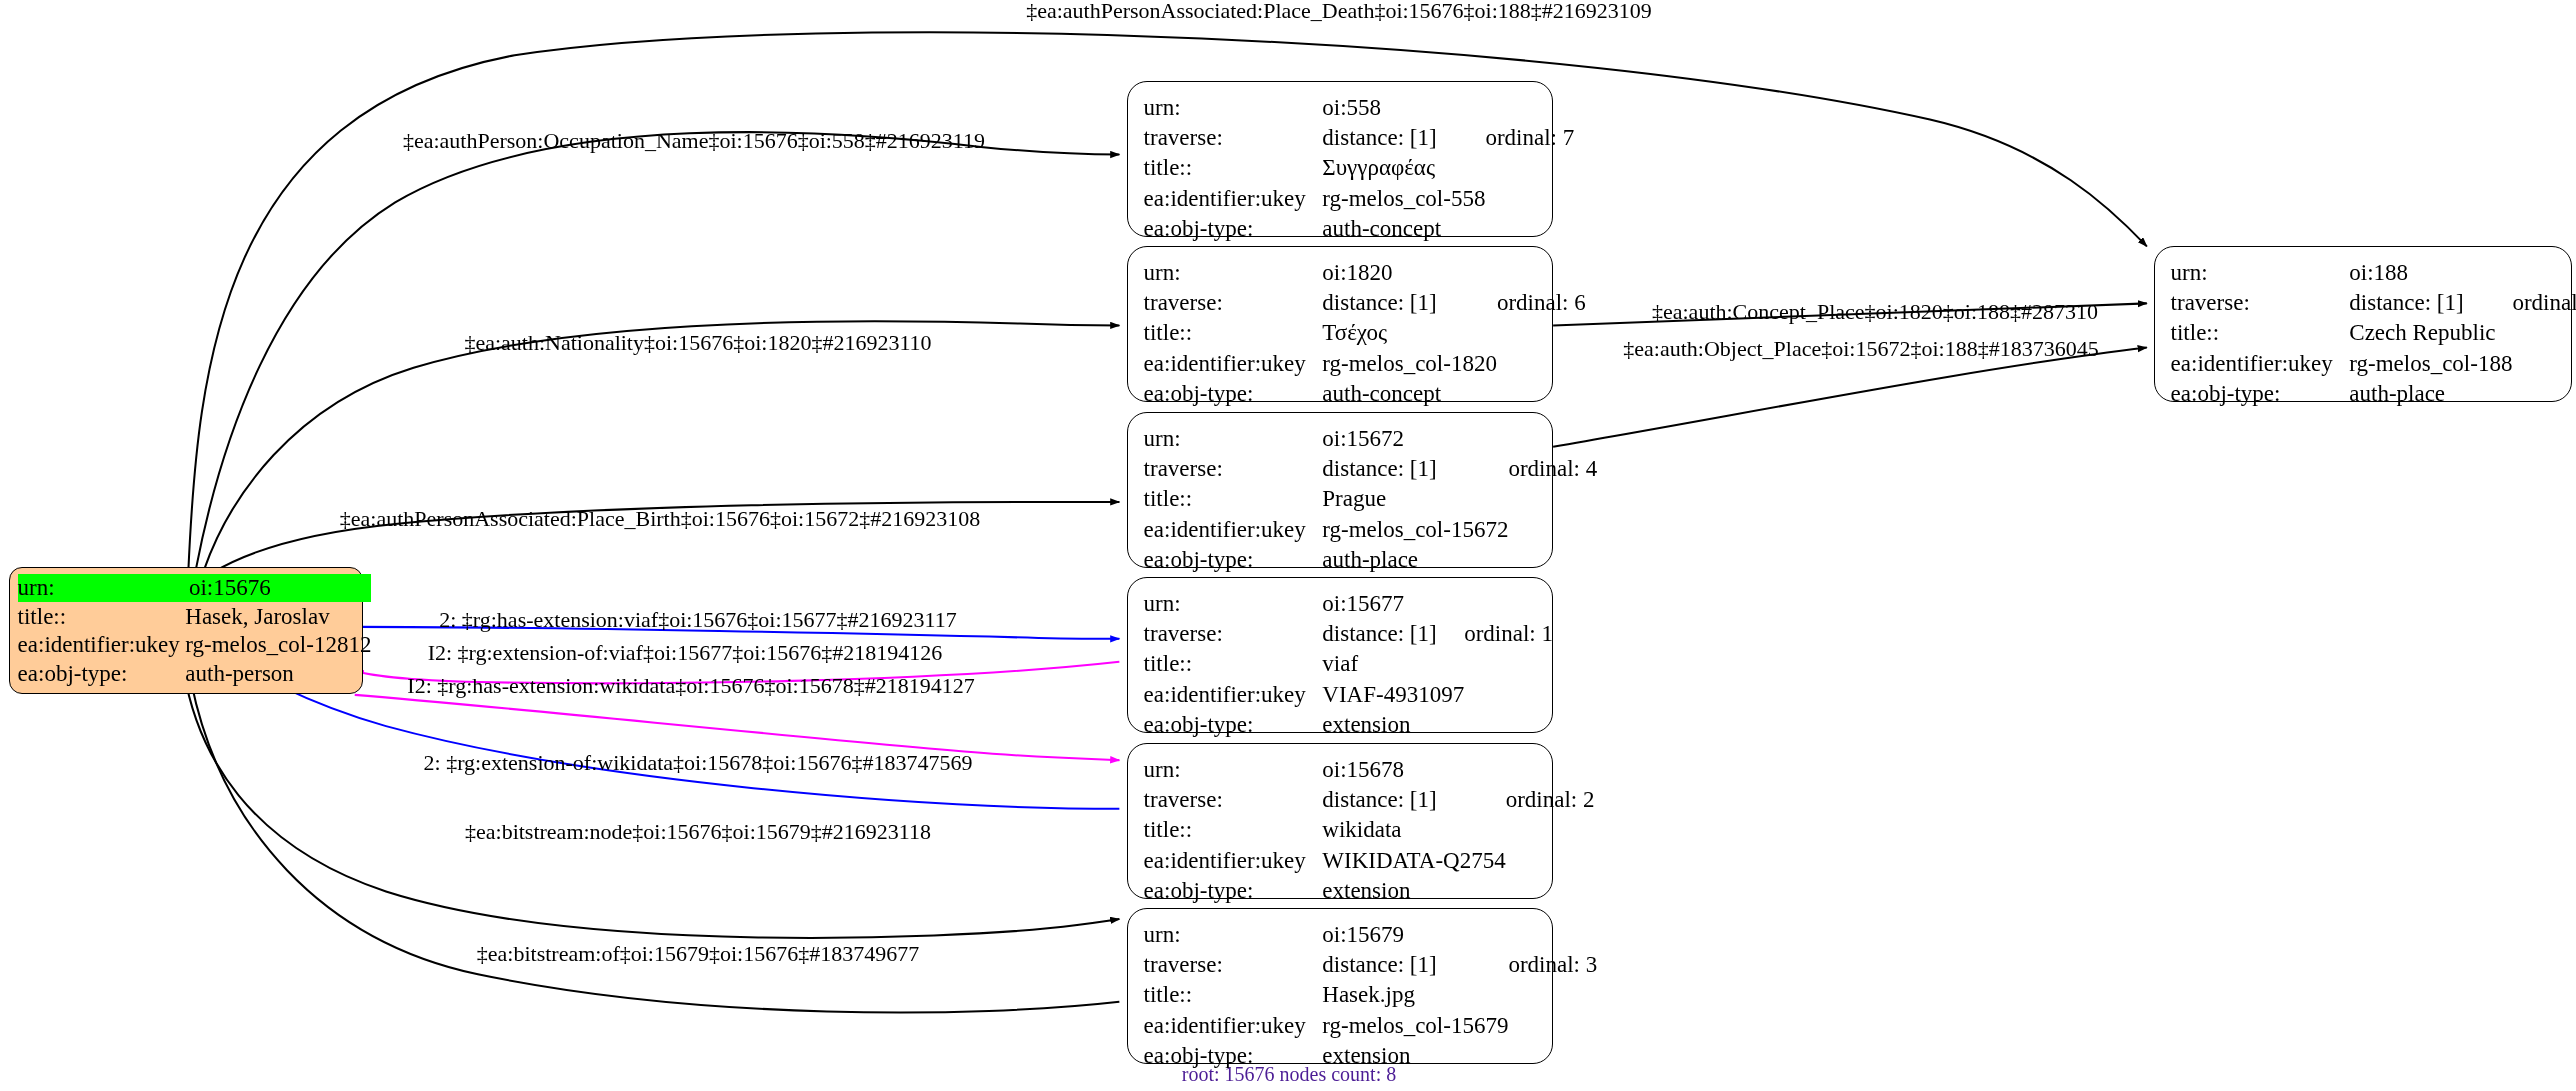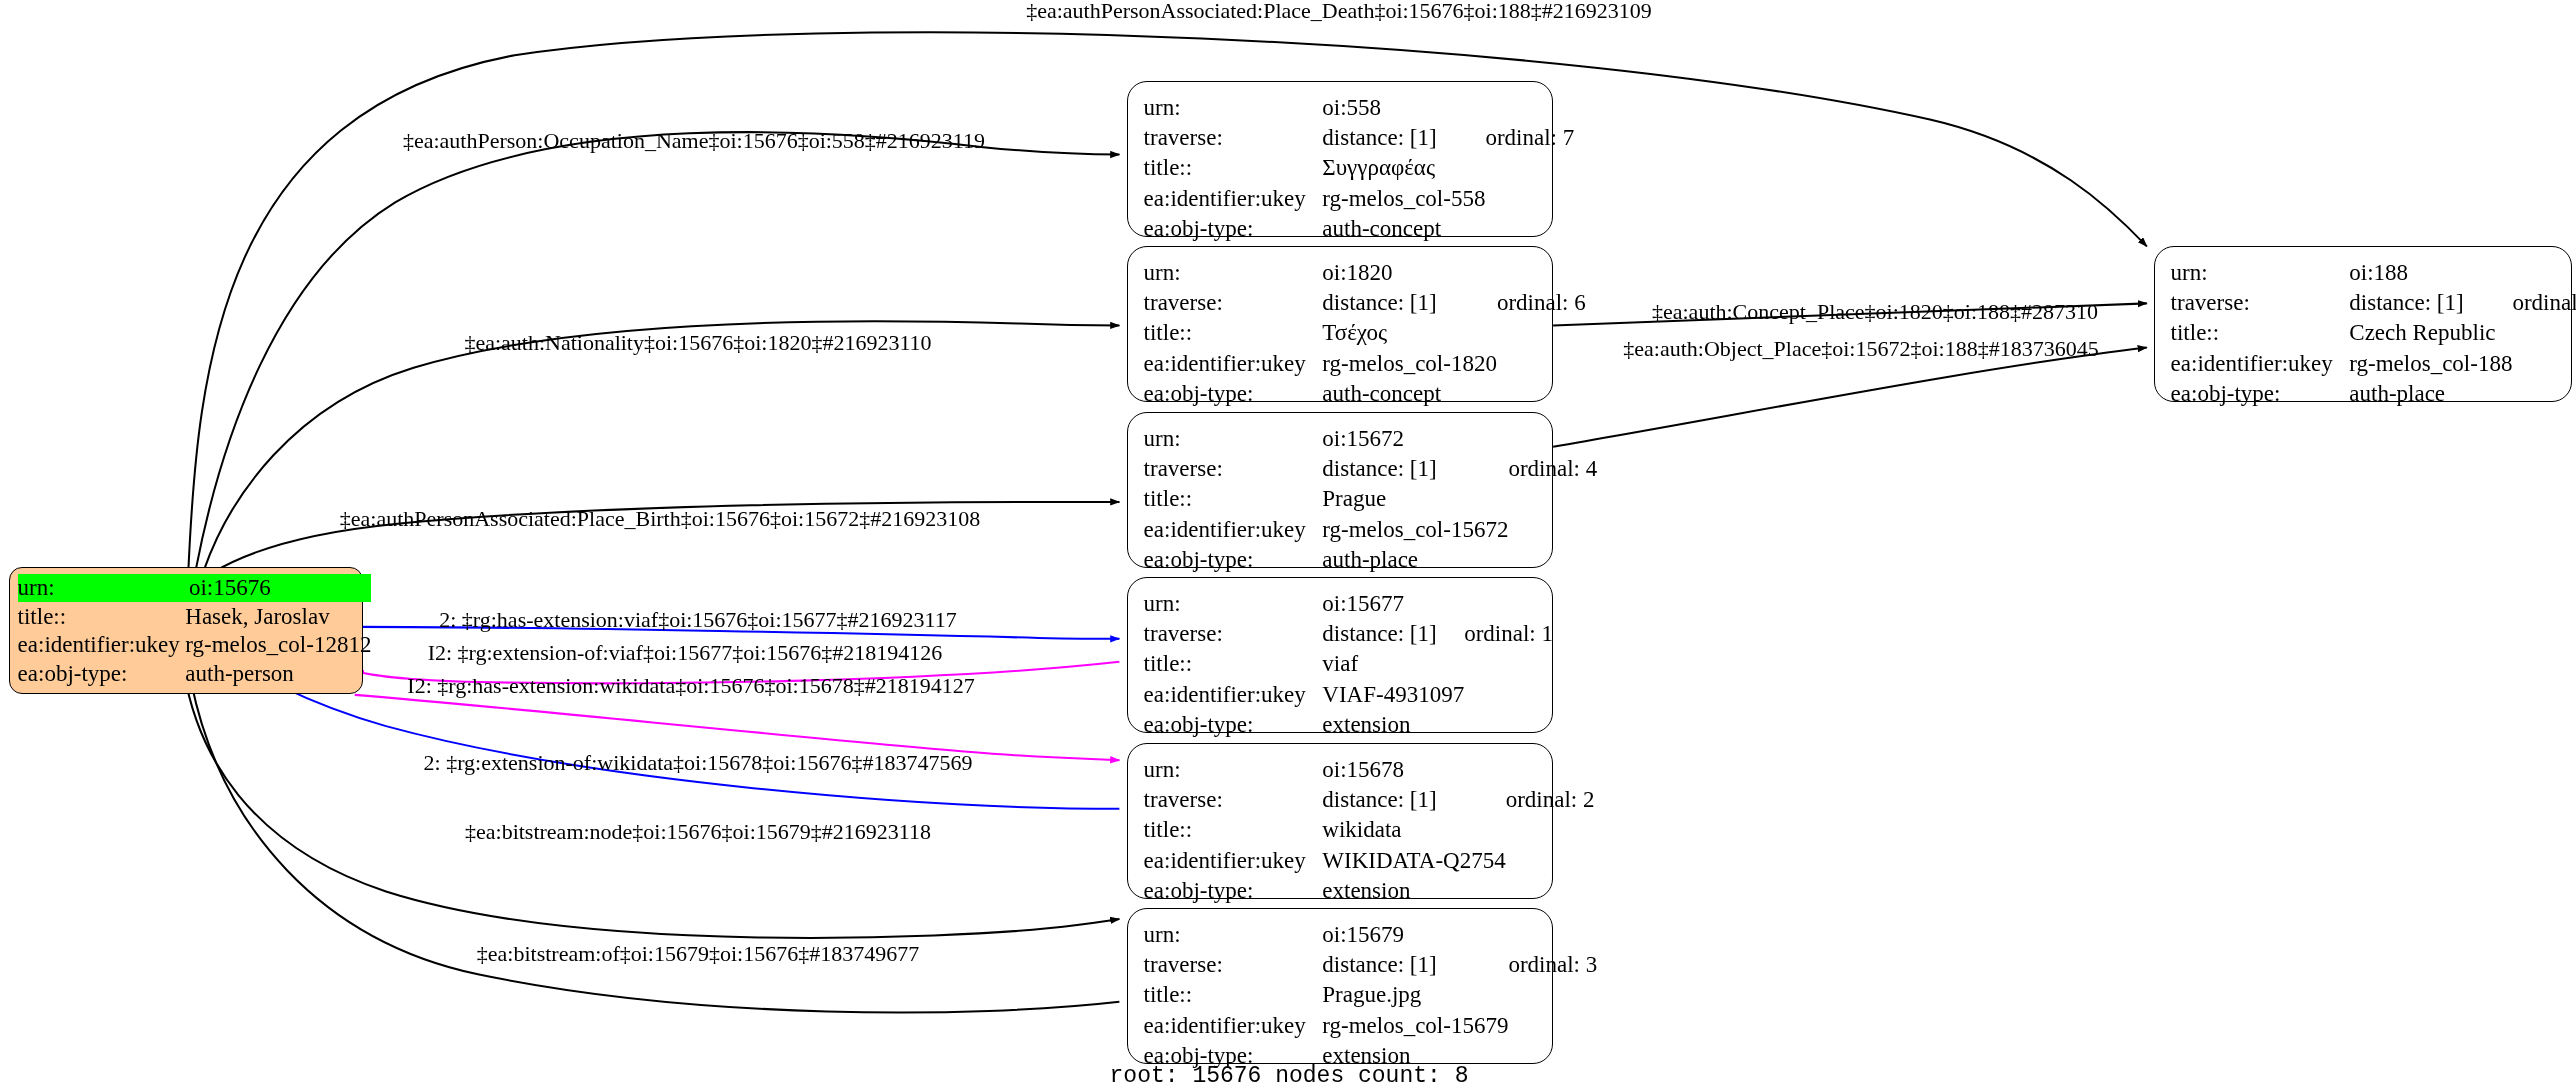--- a/index.html
+++ b/index.html
@@ -75,25 +75,24 @@
     font-size: 22px;
     line-height: 1;
     color: #000000;
     white-space: nowrap;
   }
   .elabel.center {
     transform: translateX(-50%);
   }
   #footer {
     position: absolute;
-    font-size: 23px;
-    color: #000000;
+    font-size: 20px;
+    color: #4c1d95;
     white-space: nowrap;
     transform: translateX(-50%);
-    font-family: Liberation Mono, monospace;
   }
 </style>
 </head>
 <body>
 
 <div id="canvas">
 
   <svg id="edge-layer" viewBox="0 0 2803 1188" xmlns="http://www.w3.org/2000/svg">
     <defs>
       <marker id="ah-black" markerWidth="12" markerHeight="12" refX="10" refY="4" orient="auto" markerUnits="userSpaceOnUse">
@@ -323,21 +322,21 @@
         <td>oi:15679</td>
         <td></td>
       </tr>
       <tr>
         <td class="k">traverse:</td>
         <td>distance: [1]</td>
         <td class="ord">ordinal: 3</td>
       </tr>
       <tr>
         <td class="k">title::</td>
-        <td>Prague.jpg</td>
+        <td>Hasek.jpg</td>
         <td></td>
       </tr>
       <tr>
         <td class="k">ea:identifier:ukey</td>
         <td>rg-melos_col-15679</td>
         <td></td>
       </tr>
       <tr>
         <td class="k">ea:obj-type:</td>
         <td>extension</td>

